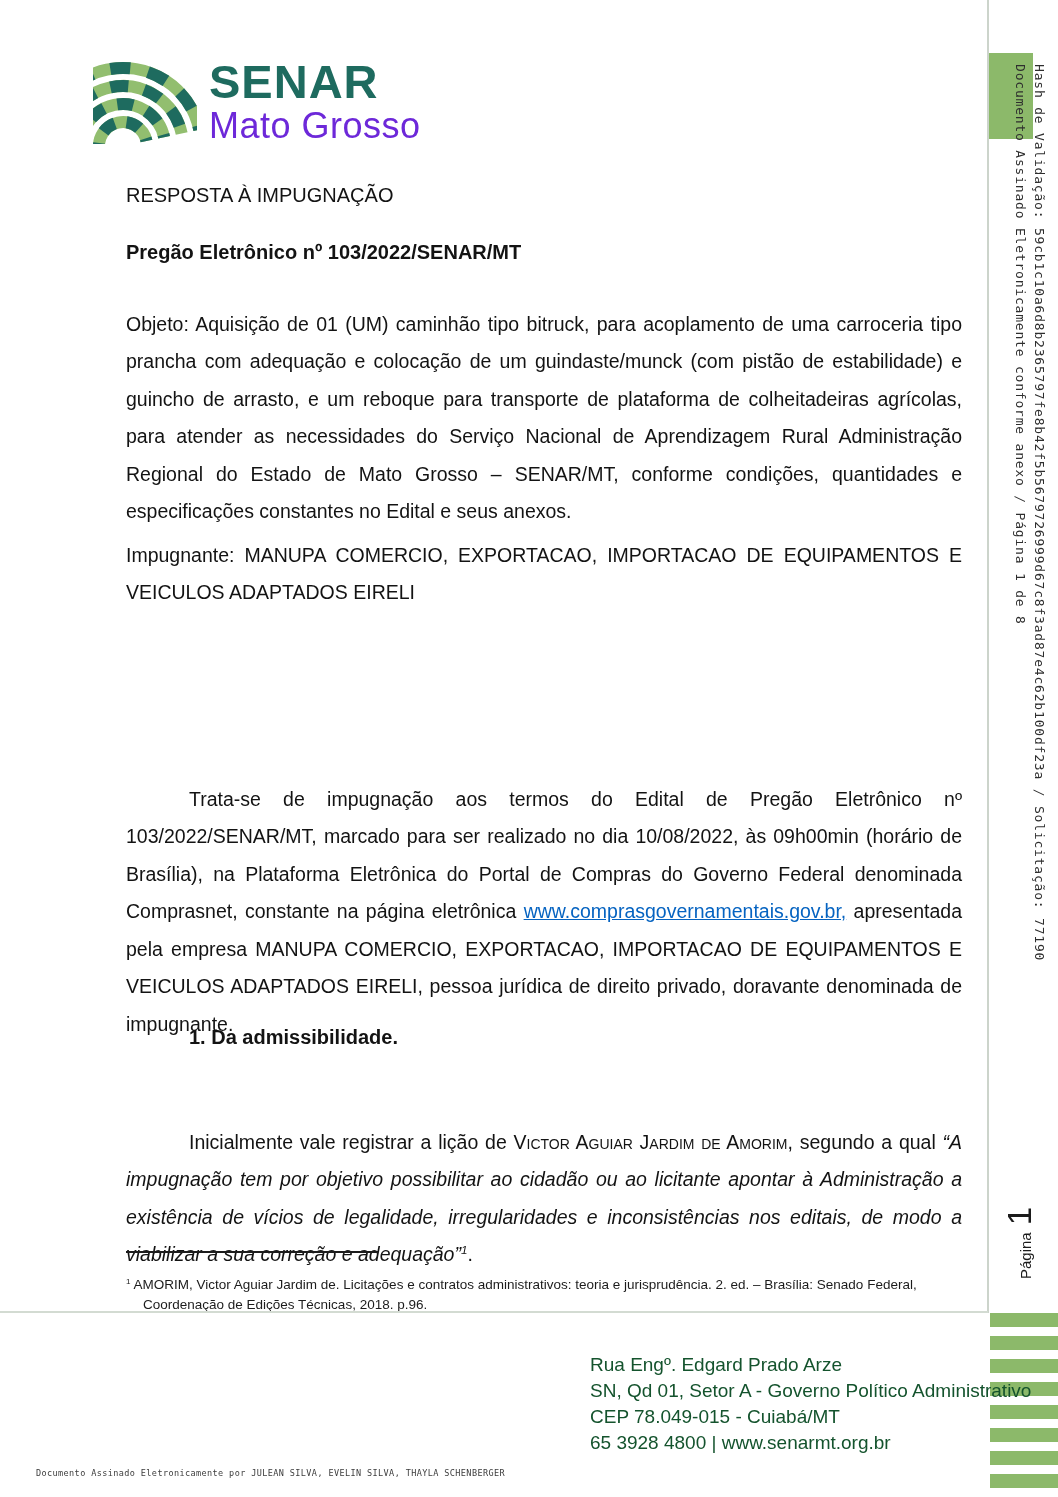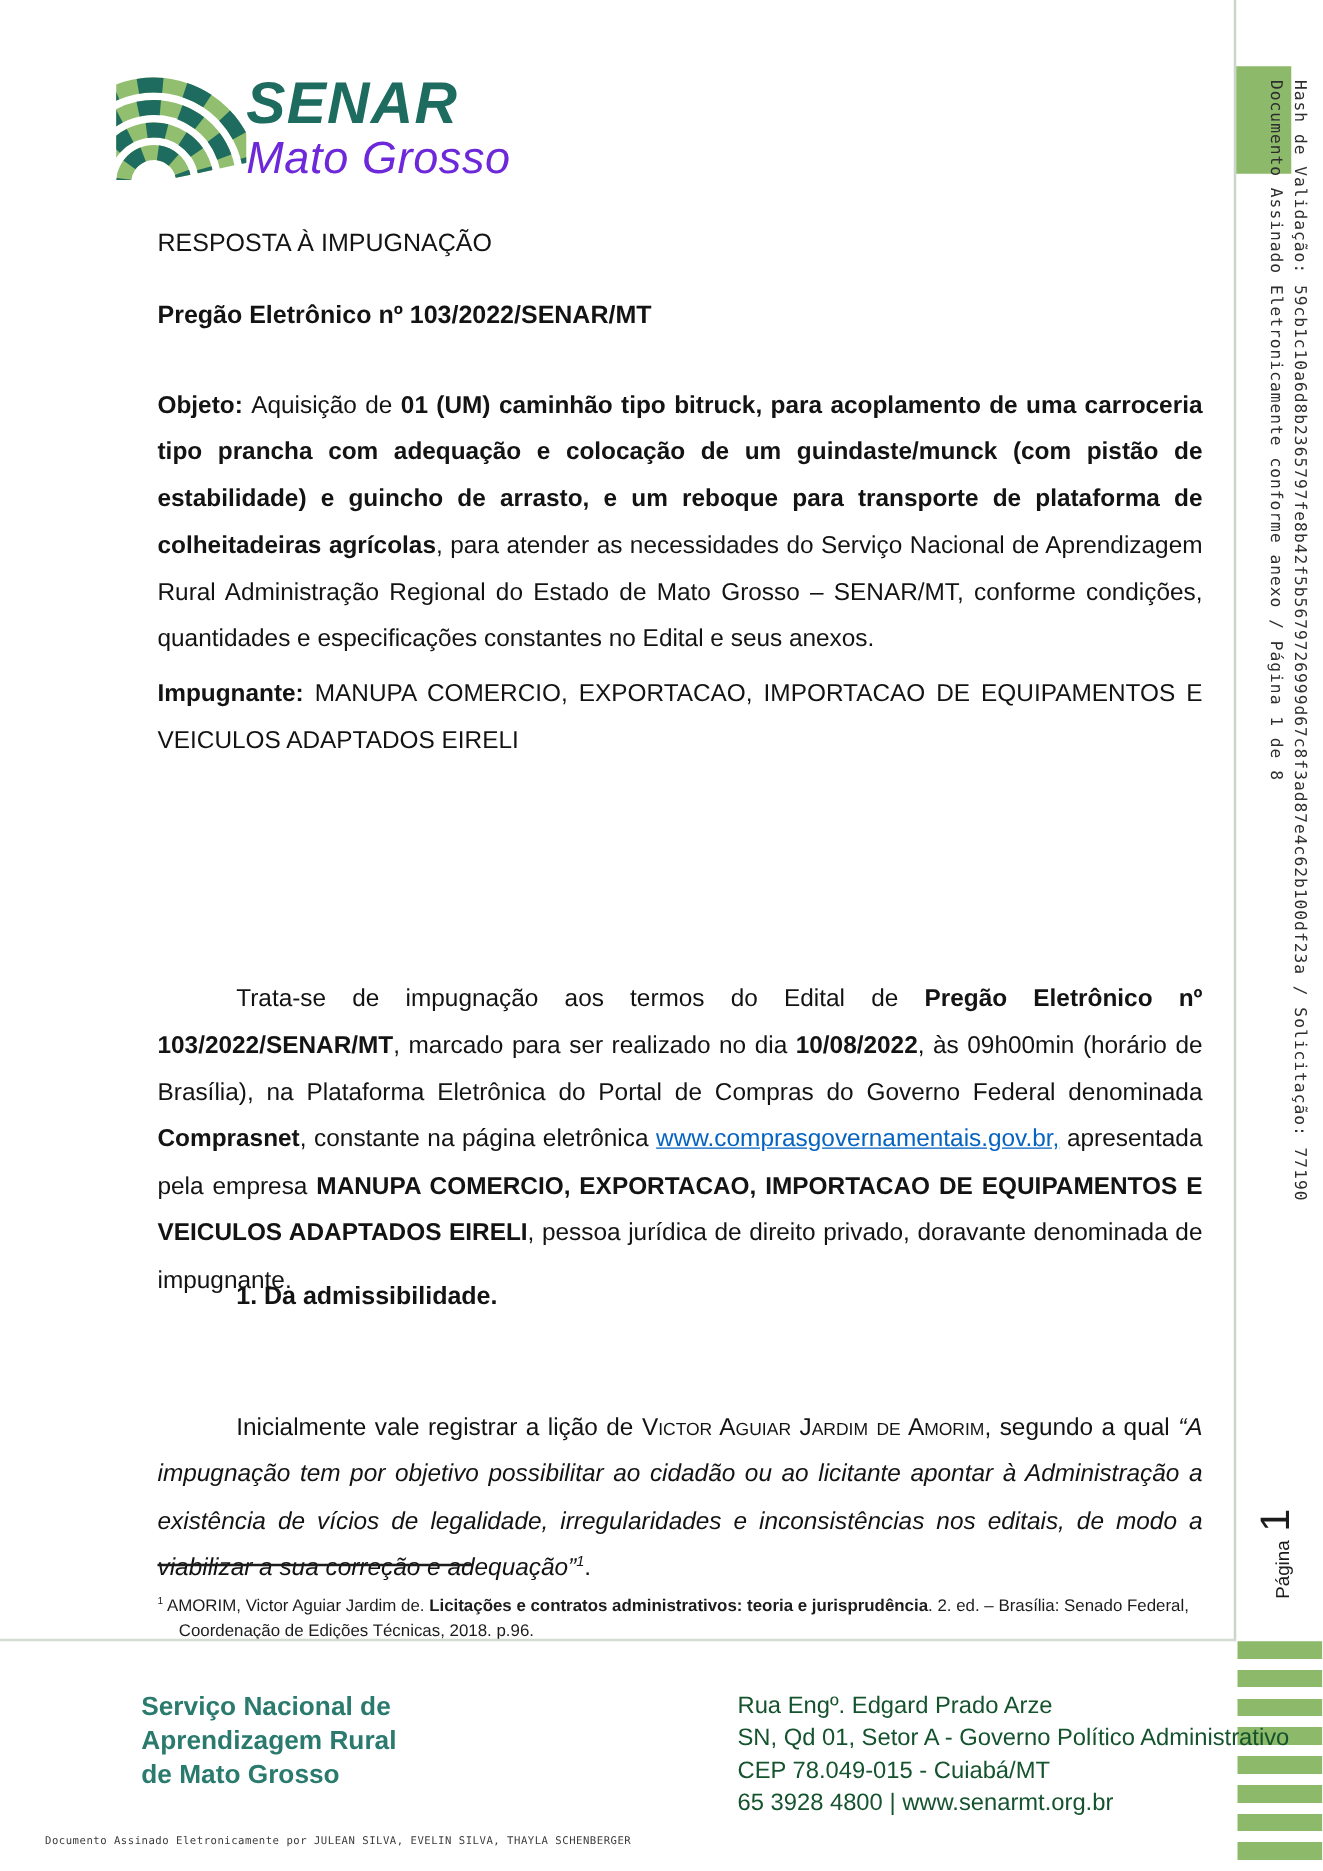--- a/index.html
+++ b/index.html
@@ -23,34 +23,34 @@
   .rail-signed{left:1013px;}
   .page-badge{
     position:absolute;left:960px;top:1222px;width:124px;height:42px;
     transform:rotate(-90deg);transform-origin:center;
     display:flex;align-items:baseline;justify-content:center;gap:7px;color:#1b1b1b;
   }
   .page-badge .pg-label{font-size:15px;}
   .page-badge .pg-num{font-size:33px;font-weight:400;}
   
   .logo{position:absolute;left:93px;top:50px;display:flex;align-items:flex-start;}
-  .logo-text{padding-top:8px;font-style:italic;}
+  .logo-text{margin-left:12px;padding-top:8px;}
   .logo-brand{font-size:47px;font-weight:bold;color:#1e6b5f;letter-spacing:1px;line-height:1;}
   .logo-region{font-size:36px;color:#6d28d9;letter-spacing:0.5px;line-height:1;margin-top:3px;}
   
   .blk{position:absolute;left:126px;width:836px;}
   .doc-title{top:184px;font-size:20px;font-weight:normal;}
   .doc-subtitle{top:241px;font-size:20px;font-weight:bold;}
   .para{font-size:19.5px;line-height:37.5px;text-align:justify;}
   .p-objeto{top:286px;}
   .p-impugnante{top:517px;}
   .p-tratase{top:761px;text-indent:63px;}
   .h-admiss{top:1026px;font-size:20px;font-weight:bold;padding-left:63px;}
   .p-inicial{top:1104px;text-indent:63px;}
-  .b{font-weight:bold;}
+  .b{font-weight:normal;}
   .i{font-style:italic;}
   .sc{font-variant:small-caps;}
   .lnk{color:#0563c1;text-decoration:underline;cursor:pointer;}
   .sup{font-size:60%;vertical-align:super;line-height:0;}
   
   .fn-rule{position:absolute;left:126px;top:1251px;width:252px;height:0;border-top:2px solid #1c1c1c;}
   .footnote{
     position:absolute;left:126px;top:1261px;width:840px;
     font-size:13.5px;line-height:20px;color:#1c1c1c;
     padding-left:17px;text-indent:-17px;text-align:left;
@@ -108,25 +108,20 @@
   <p class="blk para p-tratase"><span>Trata-se de impugnação aos termos do Edital de </span><span class="b">Pregão Eletrônico nº 103/2022/SENAR/MT</span><span>, marcado para ser realizado no dia </span><span class="b">10/08/2022</span><span>, às 09h00min (horário de Brasília), na Plataforma Eletrônica do Portal de Compras do Governo Federal denominada </span><span class="b">Comprasnet</span><span>, constante na página eletrônica </span><a class="lnk">www.comprasgovernamentais.gov.br,</a><span> apresentada pela empresa </span><span class="b">MANUPA COMERCIO, EXPORTACAO, IMPORTACAO DE EQUIPAMENTOS E VEICULOS ADAPTADOS EIRELI</span><span>, pessoa jurídica de direito privado, doravante denominada de impugnante.</span></p>
 
   <div class="blk h-admiss">1. Da admissibilidade.</div>
 
   <p class="blk para p-inicial"><span>Inicialmente vale registrar a lição de </span><span class="sc">Victor Aguiar Jardim de Amorim</span><span>, segundo a qual </span><span class="i">“A impugnação tem por objetivo possibilitar ao cidadão ou ao licitante apontar à Administração a existência de vícios de legalidade, irregularidades e inconsistências nos editais, de modo a viabilizar a sua correção e adequação”</span><span class="sup i">1</span><span>.</span></p>
 
   <div class="fn-rule"></div>
   <p class="footnote"><span class="sup">1</span><span> AMORIM, Victor Aguiar Jardim de. </span><span class="b">Licitações e contratos administrativos: teoria e jurisprudência</span><span>. 2. ed. – Brasília: Senado Federal, Coordenação de Edições Técnicas, 2018. p.96.</span></p>
 
   <div class="footer-sep"></div>
-  <div class="footer-org">
-    <div>Serviço Nacional de</div>
-    <div>Aprendizagem Rural</div>
-    <div>de Mato Grosso</div>
-  </div>
   <div class="footer-addr">
     <div>Rua Engº. Edgard Prado Arze</div>
     <div>SN, Qd 01, Setor A - Governo Político Administrativo</div>
     <div>CEP 78.049-015 - Cuiabá/MT</div>
     <div>65 3928 4800 | www.senarmt.org.br</div>
   </div>
 
   <div class="sig-line">Documento Assinado Eletronicamente por JULEAN SILVA, EVELIN SILVA, THAYLA SCHENBERGER</div>
 
 </div>

